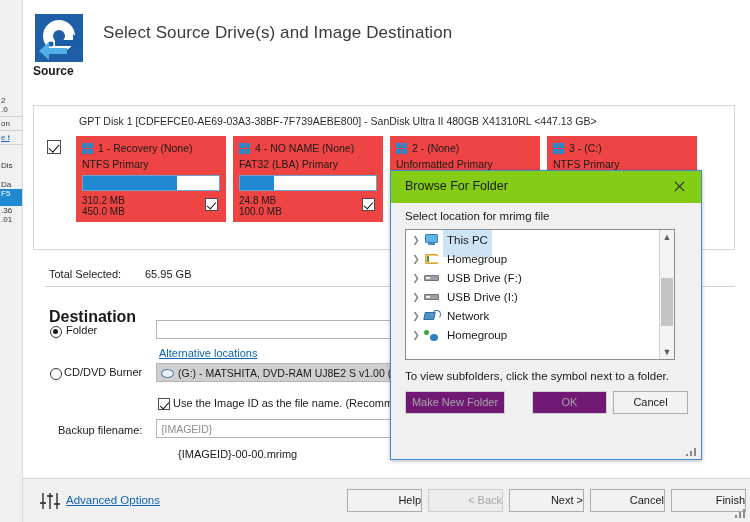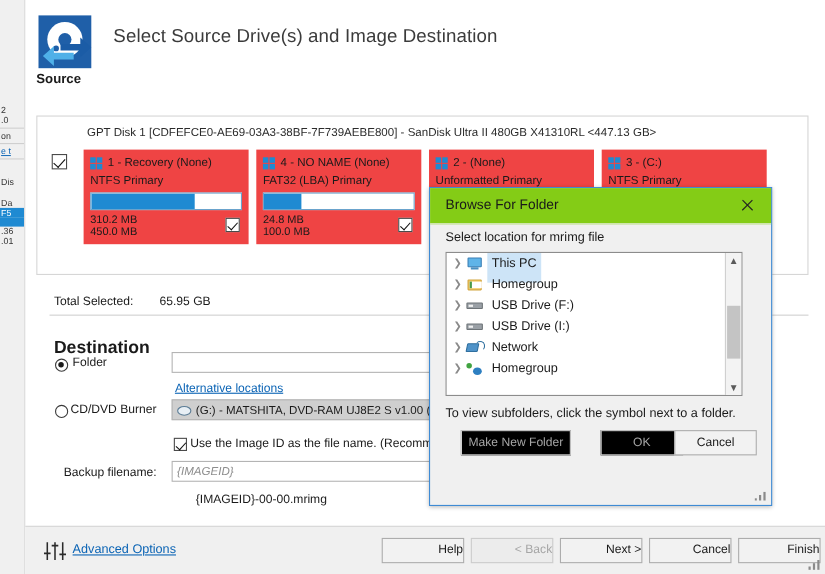--- a/index.html
+++ b/index.html
@@ -146,21 +146,21 @@
   #useid-check:after{
     content:"";position:absolute;left:3px;top:1px;width:4px;height:8px;
     border:solid #111;border-width:0 1.5px 1.5px 0;transform:rotate(42deg);
   }
   #useid-label{position:absolute;left:150px;top:397px;font-size:11px;white-space:nowrap;}
 
   #bfn-label{position:absolute;left:35px;top:424px;font-size:11px;}
   #bfn-input{
     position:absolute;left:133px;top:419px;width:285px;height:19px;
     border:1px solid #b4b4b4;background:#fff;box-sizing:border-box;
-    display:flex;align-items:center;padding-left:4px;font-style:italic;
+    display:flex;align-items:center;padding-left:4px;
   }
   #bfn-input span{font-size:10.5px;color:#8d8d8d;}
   #fname-preview{position:absolute;left:155px;top:448px;font-size:11px;color:#1a1a1a;}
 
   
   #bottombar{
     position:absolute;left:0;top:478px;width:728px;height:44px;
     background:#f0f0f0;border-top:1px solid #d6d6d6;box-sizing:border-box;
   }
   #adv-icon{position:absolute;left:16px;top:12px;width:22px;height:20px;}
@@ -240,21 +240,21 @@
   }
   #bff-sb .ar{height:14px;line-height:14px;text-align:center;font-size:9px;color:#5a5a5a;cursor:pointer;}
   #bff-sb .ar.bot{position:absolute;bottom:0;left:0;right:0;}
   #bff-sb .thumb{position:absolute;left:1px;top:48px;width:12px;height:48px;background:#c4c4c4;cursor:pointer;}
   #bff-hint{position:absolute;left:14px;top:199px;font-size:11.5px;color:#1a1a1a;}
   .bffbtn{
     position:absolute;top:220px;height:23px;border:1px solid #adadad;
     background:#f2f2f2;box-sizing:border-box;font-size:11px;color:#1a1a1a;
     line-height:21px;text-align:center;cursor:pointer;
   }
-  .bffbtn.disabled{color:#a6a6a6;background:#000000;border-color:#cfcfcf;margin-left:14px;}
+  .bffbtn.disabled{color:#a6a6a6;background:#701a75;border-color:#cfcfcf;}
   #bff-mkdir{left:14px;width:100px;}
   #bff-ok{left:141px;width:75px;}
   #bff-cancel{left:222px;width:75px;}
   #bff-grip{position:absolute;right:4px;bottom:3px;width:11px;height:9px;}
 </style>
 </head>
 <body>
 
 <div id="bg-window">
   <div style="height:96px"></div>

